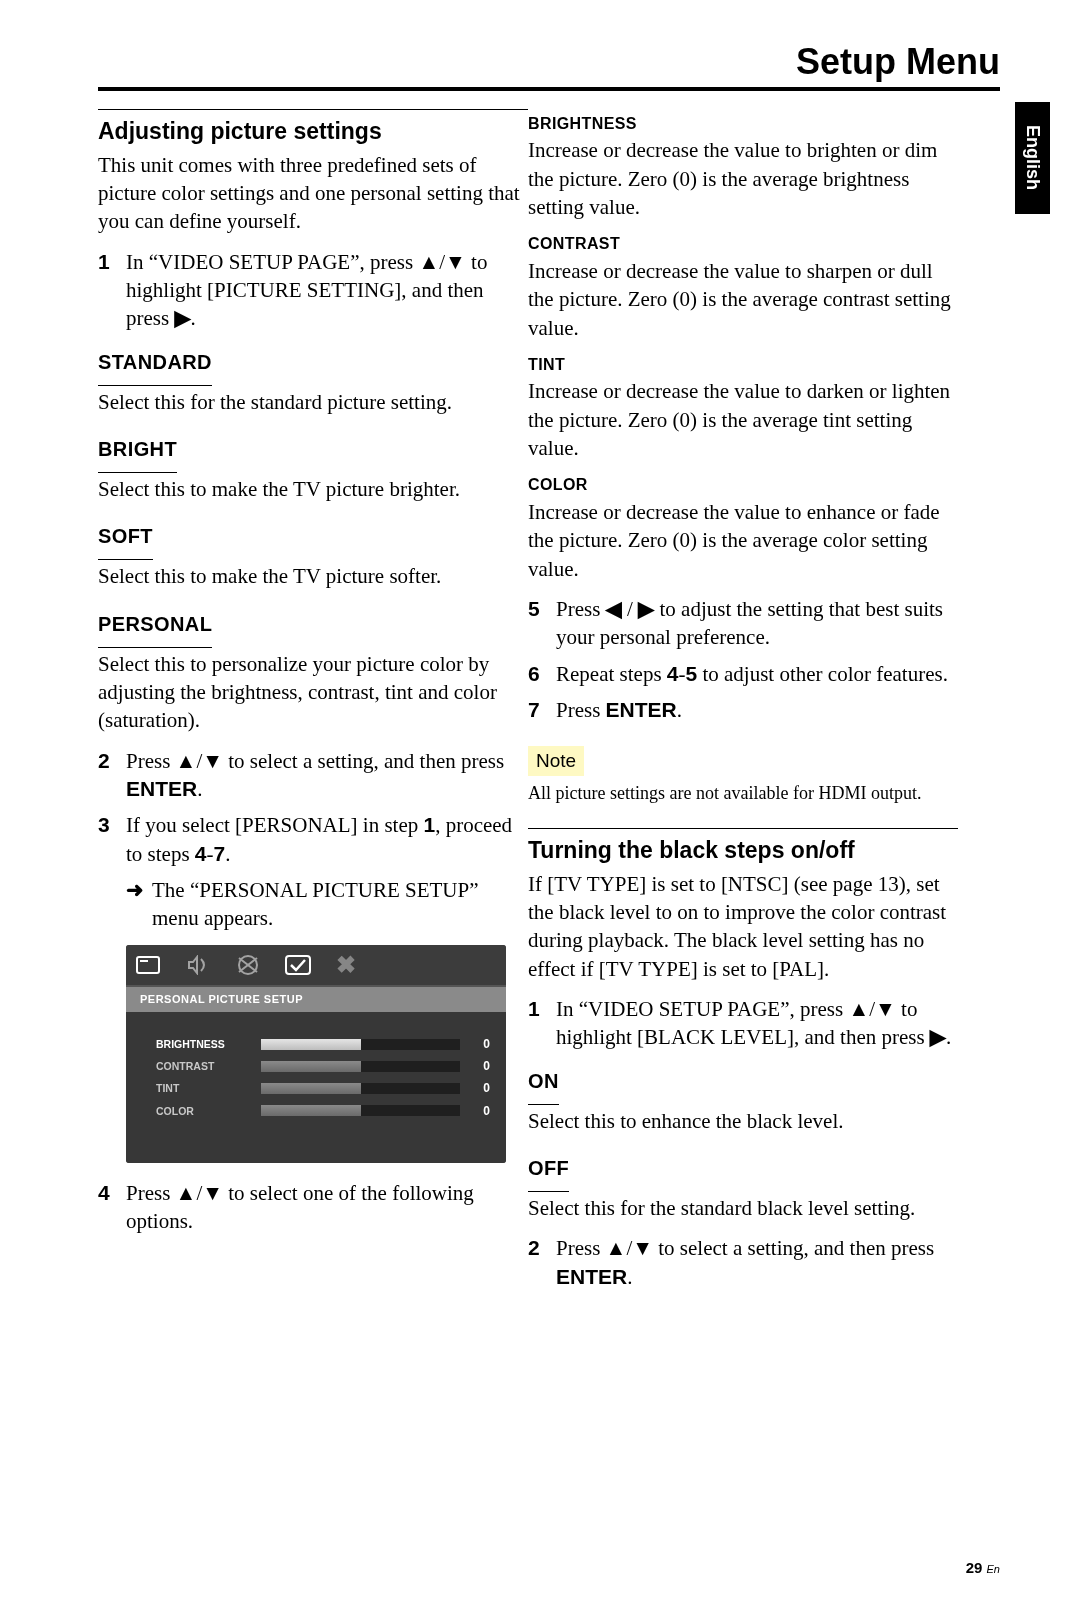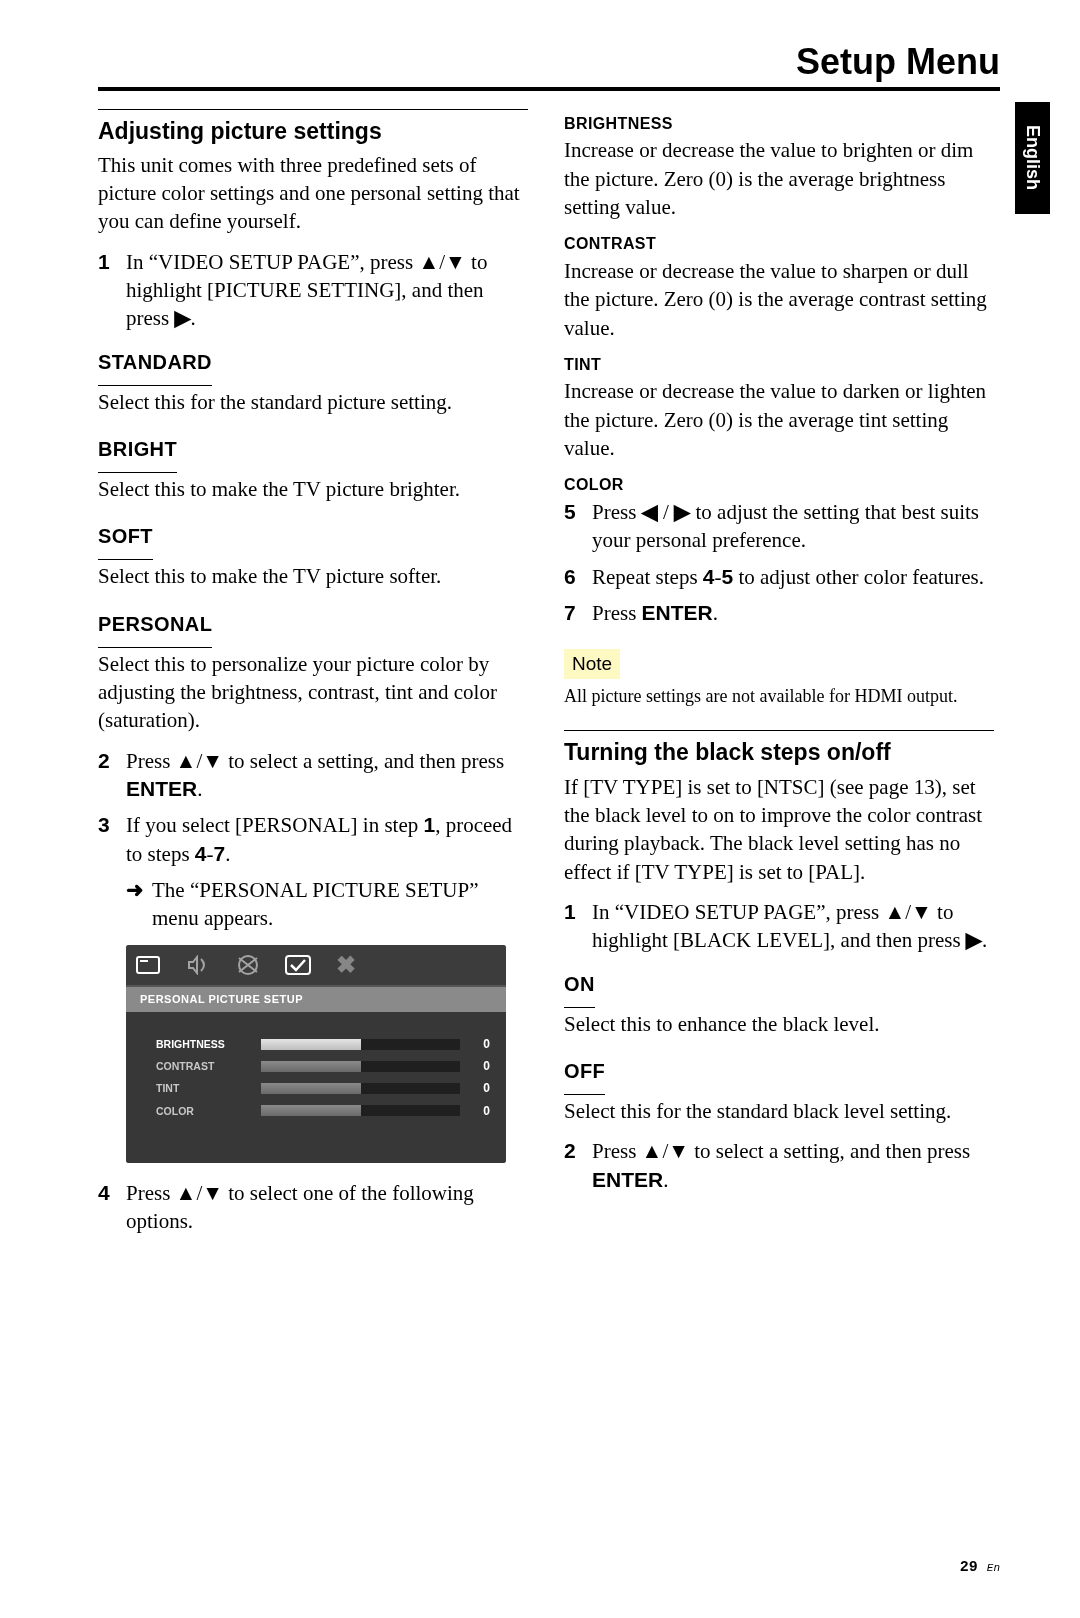--- a/index.html
+++ b/index.html
@@ -32,21 +32,21 @@
       color: #fff;
       font-family: Arial, Helvetica, sans-serif;
       font-weight: bold;
       font-size: 18px;
       writing-mode: vertical-rl;
       text-align: center;
       display: flex;
       align-items: center;
       justify-content: center;
     }
-    .columns { display: flex; gap: 36px; }
+    .columns { display: flex; }
     .col { width: 430px; }
     .section-rule { border-top: 1.5px solid #000; margin-bottom: 6px; }
     .section-heading {
       font-family: Arial, Helvetica, sans-serif;
       font-weight: bold;
       font-size: 23px;
       margin-bottom: 4px;
     }
     .body-text { margin-bottom: 12px; }
     .step { display: flex; margin-bottom: 8px; }
@@ -87,21 +87,21 @@
       display: inline-block;
       padding: 2px 8px;
       margin-top: 14px;
       margin-bottom: 6px;
     }
     .note-text { font-size: 18px; line-height: 1.3; margin-bottom: 22px; }
     .page-number {
       position: absolute;
       bottom: 40px;
       right: 80px;
-      font-family: Liberation Mono, monospace;
+      font-family: Liberation Sans, sans-serif;
       font-size: 15px;
       font-weight: bold;
     }
     .page-number .lang { font-size: 11px; font-style: italic; font-weight: normal; }
     
     .osd {
       width: 380px;
       margin: 12px 0 16px 28px;
       background: #4c4c4c;
       border-radius: 3px;
@@ -292,20 +292,21 @@
     <div class="option-label-nounderline">BRIGHTNESS</div>
     <div class="body-text">Increase or decrease the value to brighten or dim the picture. Zero (0) is the average brightness setting value.</div>
 
     <div class="option-label-nounderline">CONTRAST</div>
     <div class="body-text">Increase or decrease the value to sharpen or dull the picture. Zero (0) is the average contrast setting value.</div>
 
     <div class="option-label-nounderline">TINT</div>
     <div class="body-text">Increase or decrease the value to darken or lighten the picture. Zero (0) is the average tint setting value.</div>
 
     <div class="option-label-nounderline">COLOR</div>
+    <div class="body-text">Increase or decrease the value to enhance or fade the picture. Zero (0) is the average color setting value.</div>
 
     <div class="step">
       <div class="step-num">5</div>
       <div class="step-body">
         <span>Press </span><span class="sans-bold">◀</span> / <span class="sans-bold">▶</span><span> to adjust the setting that best suits your personal preference.</span>
       </div>
     </div>
 
     <div class="step">
       <div class="step-num">6</div>

